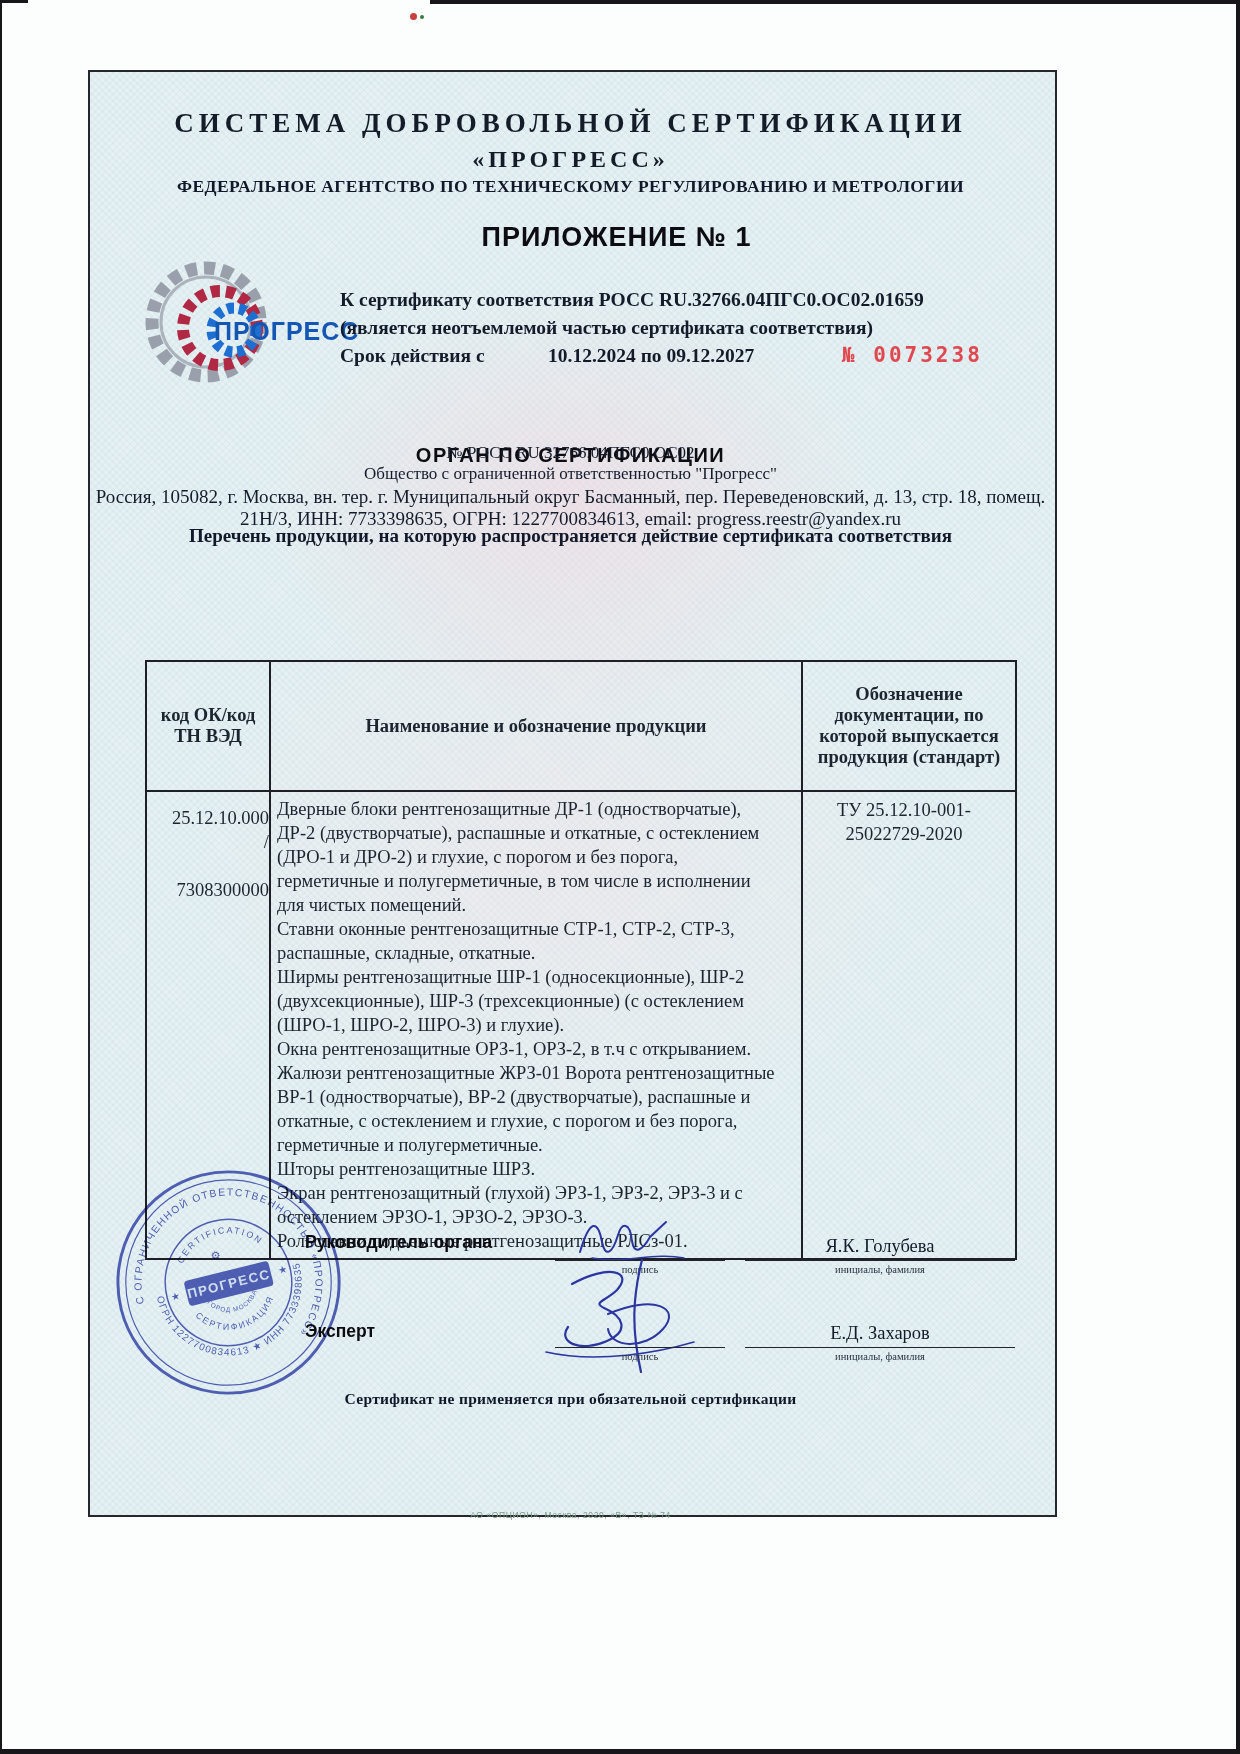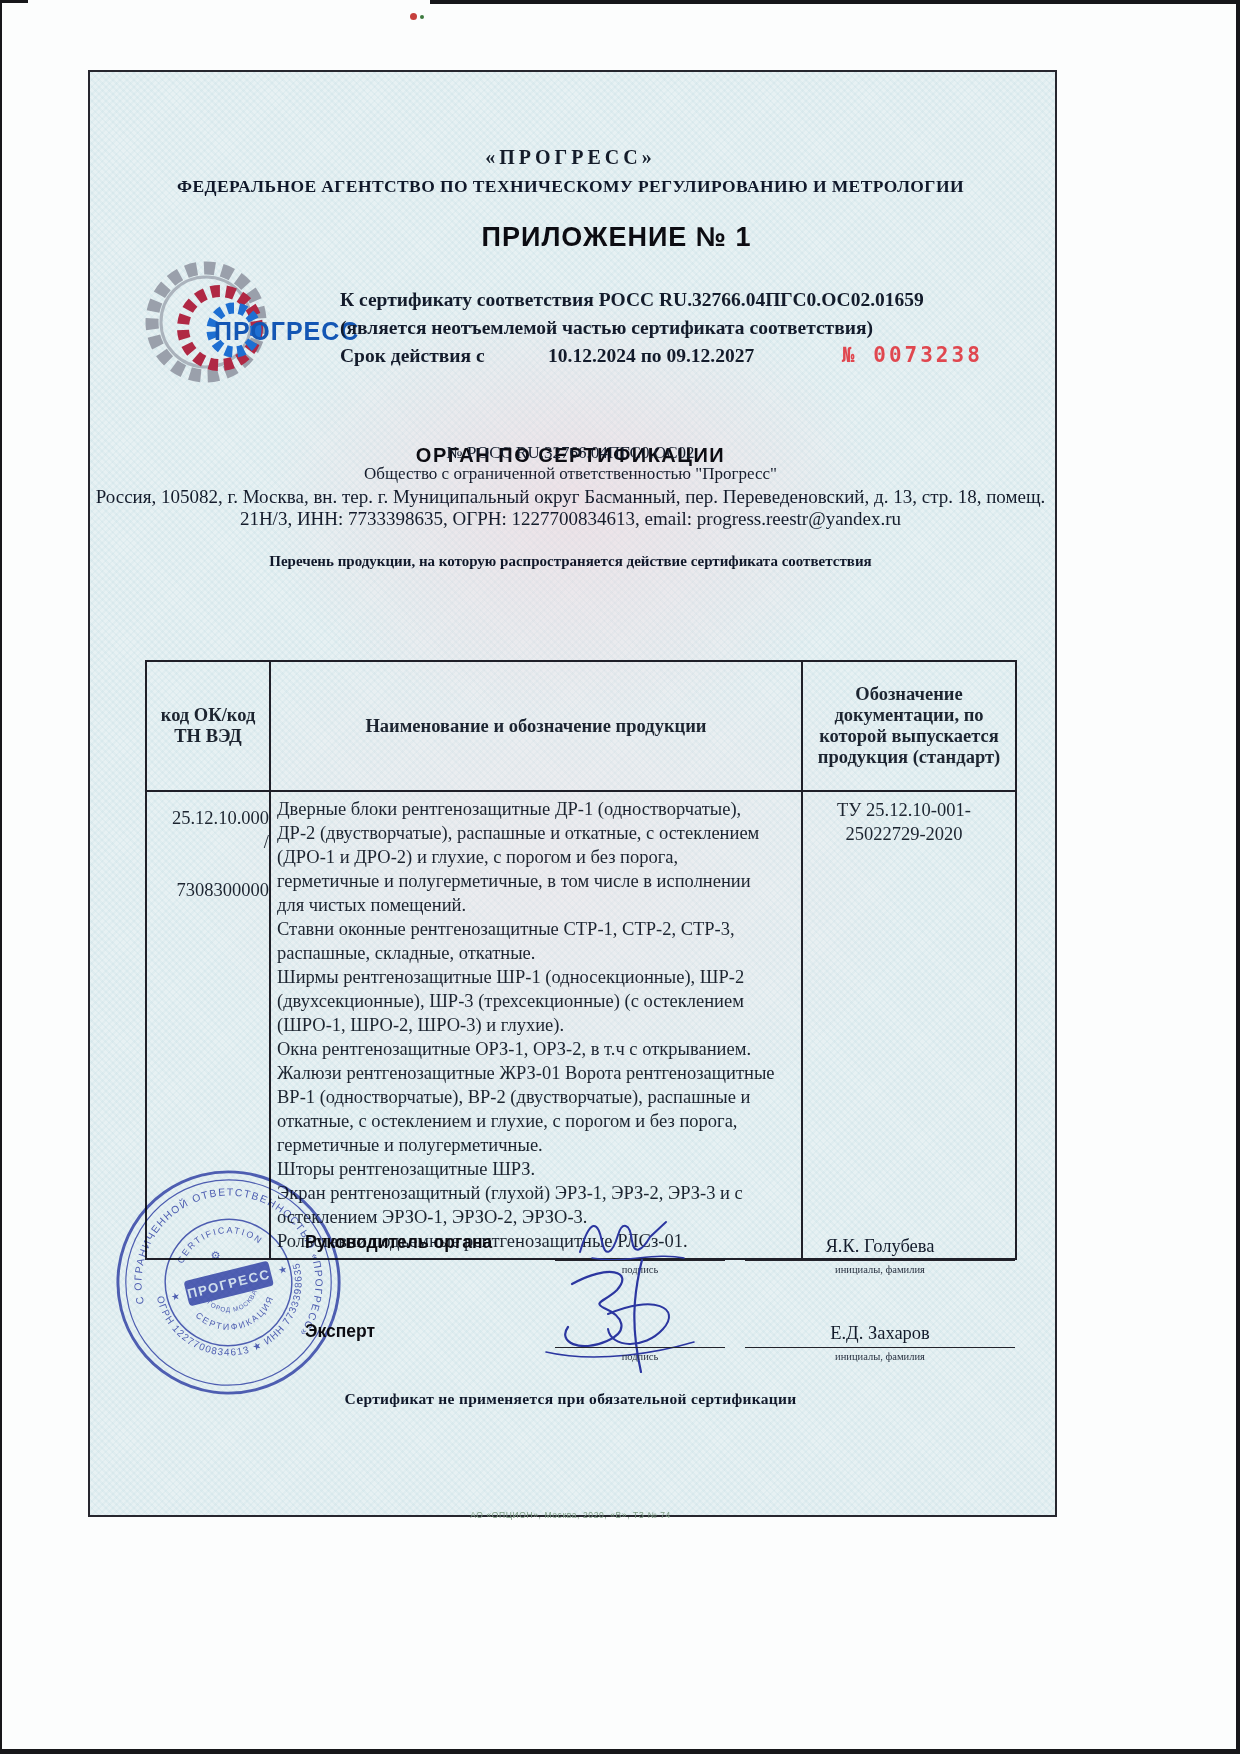--- a/index.html
+++ b/index.html
@@ -13,29 +13,29 @@
   
   .frame{position:absolute;left:88px;top:70px;width:965px;height:1443px;border:2px solid #26262e;
      background:
        radial-gradient(ellipse 430px 300px at 50% 30%, rgba(243,213,221,.55), rgba(243,213,221,0) 72%),
        radial-gradient(ellipse 520px 420px at 48% 55%, rgba(246,224,230,.38), rgba(246,224,230,0) 70%),
        repeating-linear-gradient(45deg, rgba(150,196,208,.10) 0 2px, rgba(0,0,0,0) 2px 5px),
        repeating-linear-gradient(-45deg, rgba(150,196,208,.09) 0 2px, rgba(0,0,0,0) 2px 5px),
        #e7f1f3;}
   .ctr{width:961px;text-align:center;}
   .t1{top:36px;font-size:27px;font-weight:bold;letter-spacing:5px;color:#141c2a;}
-  .t2{top:74px;font-size:20px;font-weight:bold;letter-spacing:4px;color:#141c2a;}
+  .t2{top:74px;font-size:24px;font-weight:bold;letter-spacing:4px;color:#141c2a;}
   .t3{top:104px;font-size:17.5px;font-weight:bold;letter-spacing:.4px;color:#10182a;}
   .appendix{top:150px;font-size:27px;font-weight:bold;font-family:"Liberation Sans",sans-serif;letter-spacing:1px;color:#0c0c12;padding-left:46px;}
   .certline{left:250px;width:720px;font-size:19.5px;font-weight:bold;color:#131b2b;}
   .redno{color:#e0474f;font-family:"DejaVu Sans Mono",monospace;font-size:21px;letter-spacing:3px;font-weight:bold;}
   .orghdr{top:344px;font-size:20px;font-weight:bold;font-family:"Liberation Sans",sans-serif;letter-spacing:1.5px;color:#0c0c12;margin-top:28px;}
   .orgline{font-size:17px;color:#141c2c;}
   .addr{font-size:19px;color:#141c2c;text-align:center;}
-  .prodhdr{top:481px;font-size:15px;font-weight:bold;color:#10182a;}
+  .prodhdr{top:453px;font-size:19px;font-weight:bold;color:#10182a;}
   
   .table{left:55px;top:588px;width:868px;border:2px solid #1f1f28;display:flex;flex-direction:column;background:rgba(255,255,255,0);}
   .trow{display:flex;}
   .thead .cell{display:flex;align-items:center;justify-content:center;text-align:center;font-weight:bold;font-size:18.5px;min-height:128px;}
   .cell{box-sizing:border-box;}
   .c1{width:124px;border-right:2px solid #1f1f28;}
   .c2{width:532px;border-right:2px solid #1f1f28;}
   .c3{width:212px;}
   .tbody{border-top:2px solid #1f1f28;}
   .tbody .cell{min-height:452px;font-size:18.5px;line-height:24px;}
@@ -61,20 +61,21 @@
   <div class="abs edge" style="left:430px;top:0;width:810px;height:4px;"></div>
   <div class="abs edge" style="left:0;top:0;width:28px;height:3px;"></div>
   <div class="abs edge" style="left:0;top:0;width:2px;height:1754px;"></div>
   <div class="abs edge" style="right:0;top:0;width:4px;height:1754px;"></div>
   <div class="abs edge" style="left:0;bottom:0;width:1240px;height:5px;"></div>
   <div class="abs reddot" style="left:410px;top:13px;"></div>
   <div class="abs greendot" style="left:420px;top:15px;"></div>
 
   <div class="frame">
 
+    <div class="abs ctr t1">СИСТЕМА ДОБРОВОЛЬНОЙ СЕРТИФИКАЦИИ</div>
     <div class="abs ctr t2">«ПРОГРЕСС»</div>
     <div class="abs ctr t3">ФЕДЕРАЛЬНОЕ АГЕНТСТВО ПО ТЕХНИЧЕСКОМУ РЕГУЛИРОВАНИЮ И МЕТРОЛОГИИ</div>
     <div class="abs ctr appendix">ПРИЛОЖЕНИЕ № 1</div>
 
     <svg class="abs" style="left:38px;top:172px;" width="300" height="160" viewBox="0 0 300 160">
       <g fill="none" stroke-linecap="butt">
         <circle cx="78" cy="78" r="54" stroke="#9aa0ab" stroke-width="13" stroke-dasharray="11 7"></circle>
         <circle cx="78" cy="78" r="45" stroke="#8d93a0" stroke-width="3" opacity=".65"></circle>
         <circle cx="92" cy="84" r="37" stroke="#b02844" stroke-width="12" stroke-dasharray="9 6"></circle>
         <circle cx="106" cy="86" r="22" stroke="#1e6fd2" stroke-width="11" stroke-dasharray="7 5"></circle>

